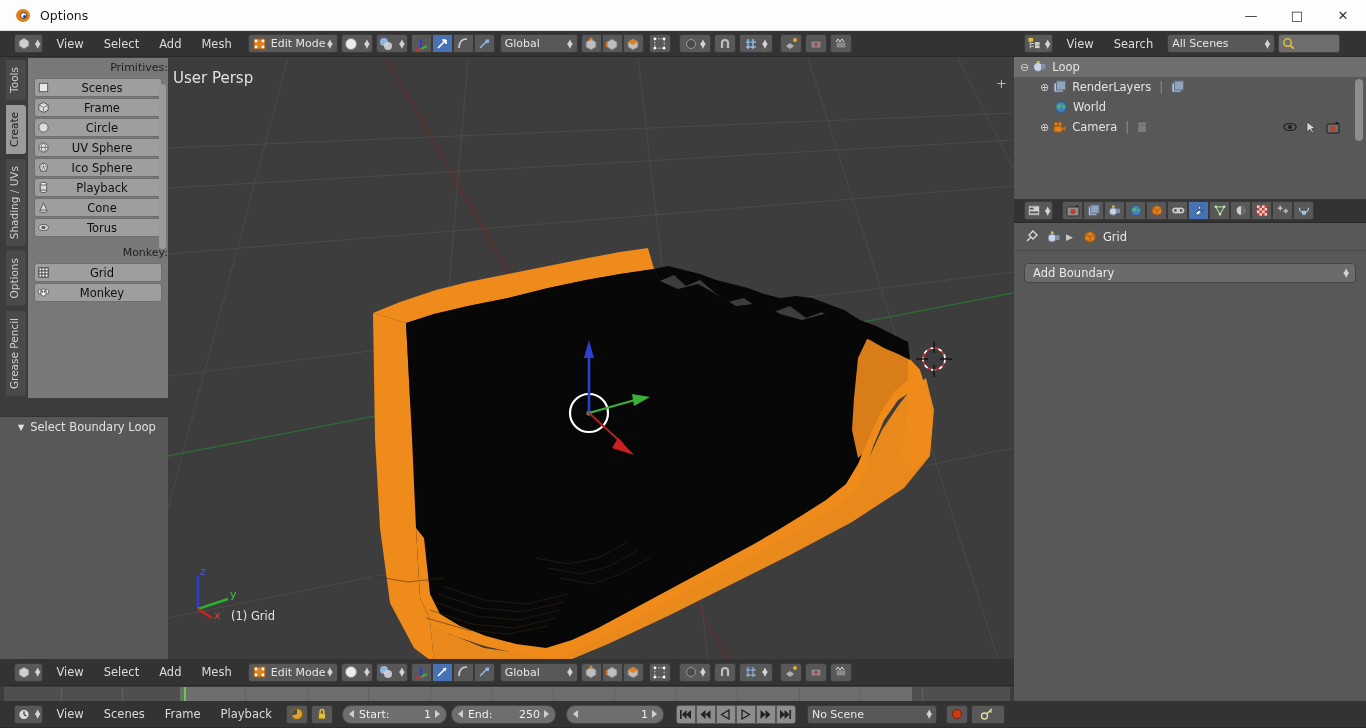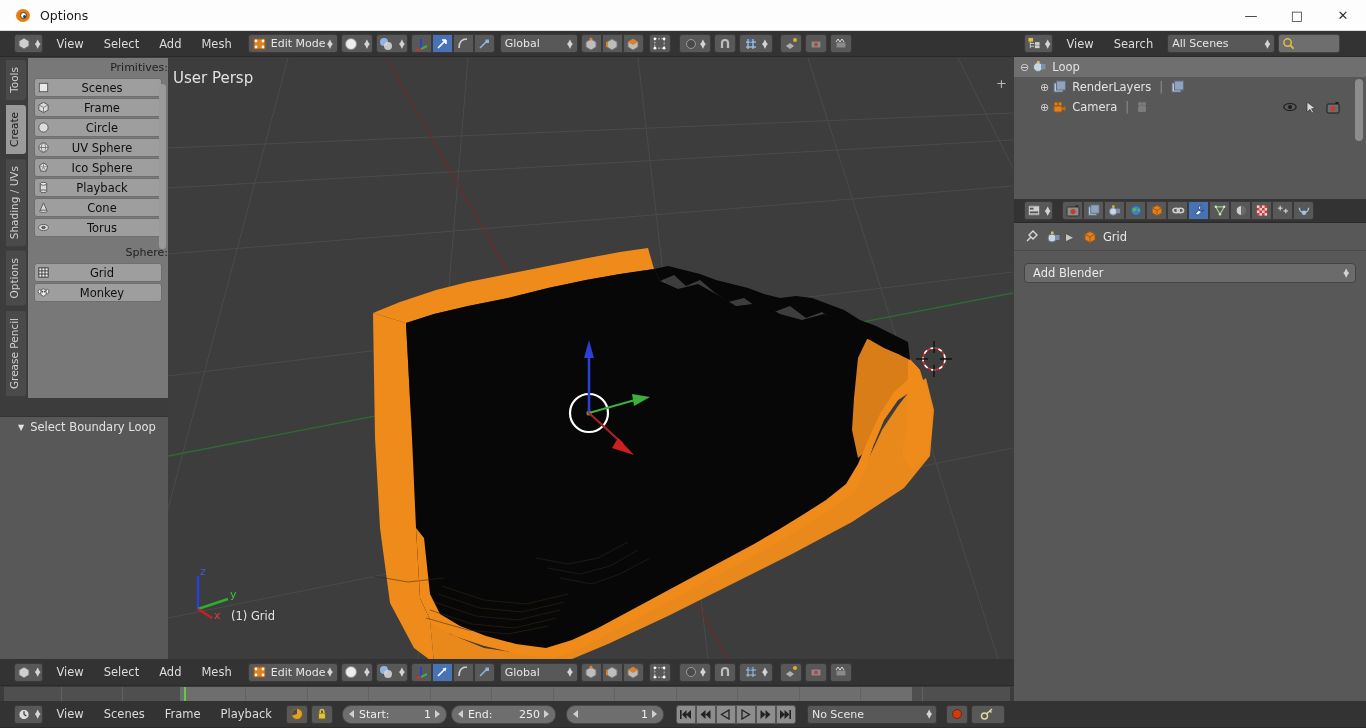--- a/index.html
+++ b/index.html
@@ -427,21 +427,21 @@
       <div class="ts-btn">
         <span class="ts-ico">
             <svg width="13" height="13" viewBox="0 0 14 14">
               <ellipse cx="7" cy="7" rx="5.2" ry="3.2" fill="#dcdcdc" stroke="#555"></ellipse>
               <ellipse cx="7" cy="7" rx="2" ry="1.1" fill="#6e6e6e" stroke="#444"></ellipse>
             </svg>
           </span>
         <span class="lbl">Torus</span>
       </div>
 
-      <div class="ts-label" style="padding-top:8px;">Sphere:</div>
+      <div class="ts-label" style="padding-top:8px;">Monkey:</div>
 
       <div class="ts-btn">
         <span class="ts-ico">
             <svg width="13" height="13" viewBox="0 0 14 14">
               <rect x="2" y="2" width="10" height="10" fill="#f0f0f0" stroke="#333"></rect>
               <line x1="5.3" y1="2" x2="5.3" y2="12" stroke="#333"></line>
               <line x1="8.6" y1="2" x2="8.6" y2="12" stroke="#333"></line>
               <line x1="2" y1="5.3" x2="12" y2="5.3" stroke="#333"></line>
               <line x1="2" y1="8.6" x2="12" y2="8.6" stroke="#333"></line>
             </svg>
@@ -627,20 +627,27 @@
           <rect x="1" y="3" width="9" height="9" fill="#b9c6da" stroke="#5e6d82"></rect>
           <rect x="3.5" y="1" width="9" height="9" fill="#8fa3bd" stroke="#5e6d82"></rect>
         </svg>
         <span>RenderLayers</span>
         <span style="color:#8d8d8d;margin:0 8px;">|</span>
         <svg width="14" height="14" viewBox="0 0 14 14">
           <rect x="1" y="3" width="9" height="9" fill="#b9c6da" stroke="#5e6d82"></rect>
           <rect x="3.5" y="1" width="9" height="9" fill="#8fa3bd" stroke="#5e6d82"></rect>
         </svg>
       </div>
+      <div class="ol-row" style="padding-left:40px;">
+        <svg width="14" height="14" viewBox="0 0 14 14" style="margin-right:5px;">
+          <circle cx="7" cy="7" r="5.5" fill="#3f7fc0" stroke="#2b5a8c"></circle>
+          <path d="M3 5 L6 4 L8 6 L6 8 L4 9 Z M9 4.5 L11.5 6 L10 9 L8.5 7.5 Z" fill="#5fae5f"></path>
+        </svg>
+        <span>World</span>
+      </div>
       <div class="ol-row" style="padding-left:26px;">
         <span style="color:#d0d0d0;font-size:11px;margin-right:4px;">⊕</span>
         <svg width="14" height="14" viewBox="0 0 14 14" style="margin-right:5px;">
           <rect x="1" y="6" width="8" height="6" rx="1.5" fill="#e08020" stroke="#a05a10"></rect>
           <circle cx="3" cy="4" r="2" fill="#e08020" stroke="#a05a10"></circle>
           <circle cx="7" cy="4" r="2" fill="#e08020" stroke="#a05a10"></circle>
           <path d="M9 8 L12.5 6 L12.5 11 L9 9.5 Z" fill="#c06a15"></path>
         </svg>
         <span>Camera</span>
         <span style="color:#8d8d8d;margin:0 8px;">|</span>
@@ -785,21 +792,21 @@
         </svg>
         <span style="color:#c8c8c8;font-size:9px;margin-right:10px;">▶</span>
         <svg width="14" height="14" viewBox="0 0 14 14" style="margin-right:6px;">
           <path d="M7 1.5 L12 4.2 L12 9.8 L7 12.5 L2 9.8 L2 4.2 Z" fill="#e08020" stroke="#a05a10"></path>
           <path d="M2 4.2 L7 6.9 L12 4.2 M7 6.9 L7 12.5" stroke="#a05a10" fill="none"></path>
         </svg>
         <span>Grid</span>
       </div>
 
       <div id="addmod">
-        <span>Add Blender</span>
+        <span>Add Boundary</span>
         <div class="spin" style="margin-left:auto;margin-right:6px;">
             <span>▲</span>
             <span>▼</span>
           </div>
       </div>
     </div>
   </div>
 
   <div class="hdr" id="vp-footer">
     <div class="wgt sm" style="margin-left:14px;">

